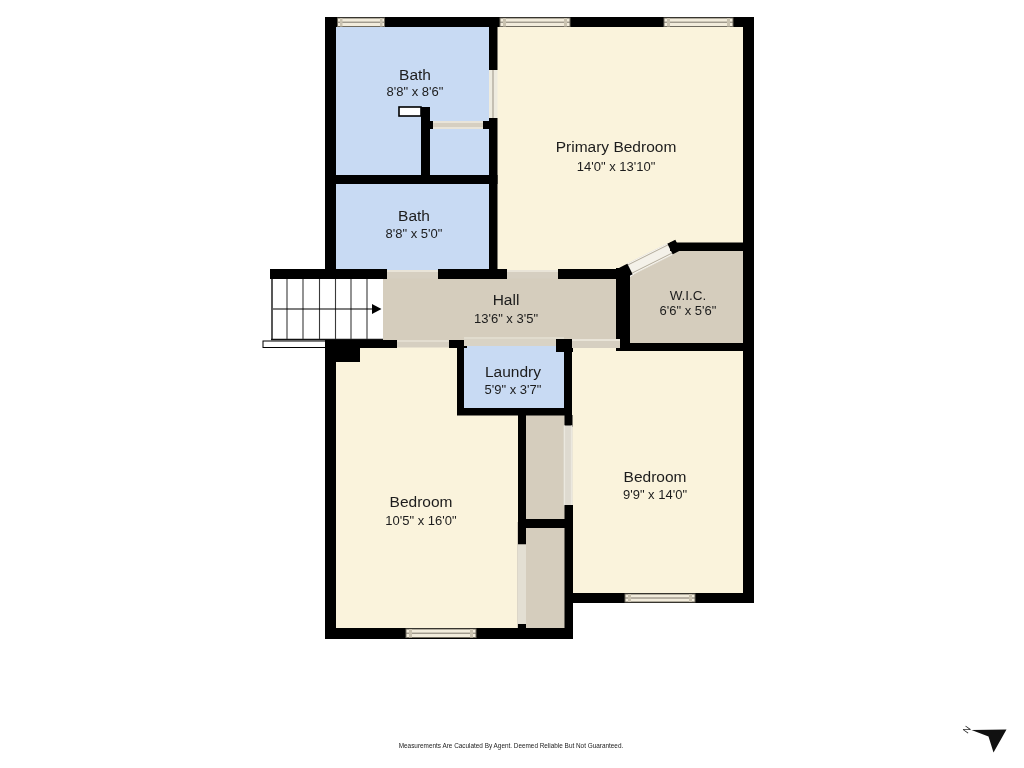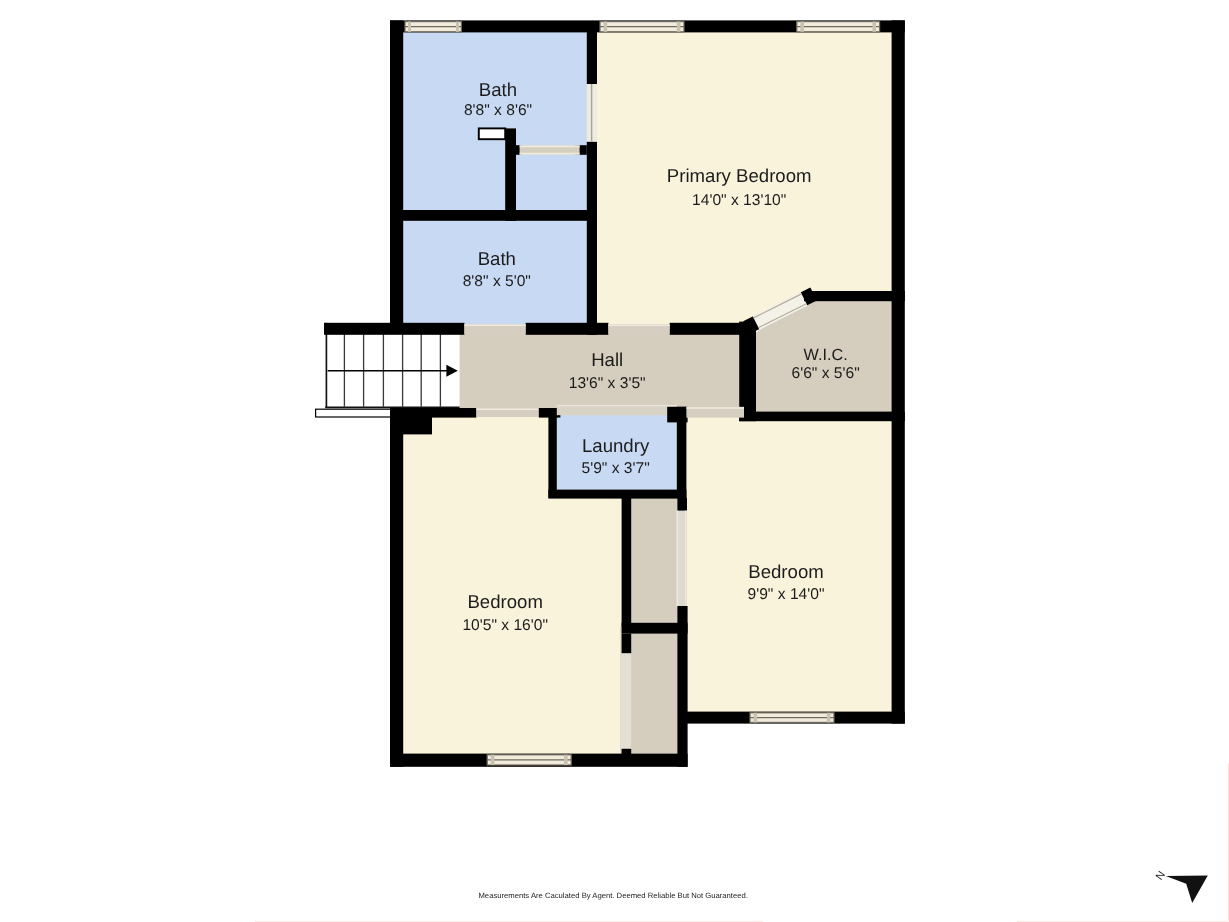--- a/index.html
+++ b/index.html
@@ -1,16 +1,16 @@
 <!DOCTYPE html>
 <html><head>
 <meta charset="utf-8">
 <style>
   html,body{margin:0;padding:0;background:#ffffff;}
-  .wrap{width:1024px;height:768px;position:relative;background:#fca5a5;overflow:hidden;}
+  .wrap{width:1024px;height:768px;position:relative;background:#0ea5e9;overflow:hidden;}
   text{font-family:"Liberation Sans",sans-serif;fill:#1c1c1c;}
 </style>
 </head>
 <body>
 <div class="wrap">
 <svg width="1024" height="768" viewBox="0 0 1024 768">
 
 <rect x="0" y="0" width="1024" height="768" fill="#ffffff"></rect>
 
 <rect x="330" y="22" width="165" height="160" fill="#c8daf3"></rect>

